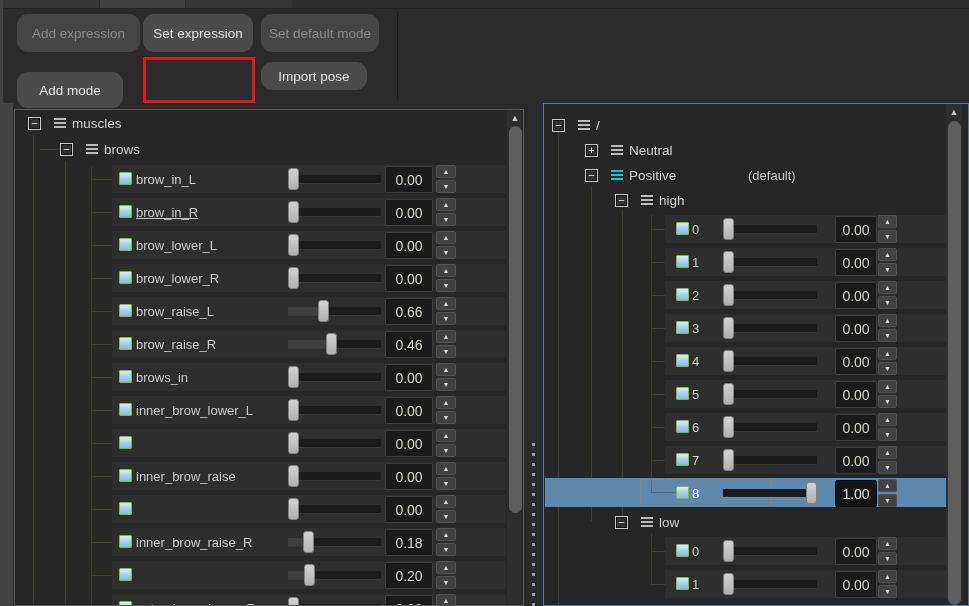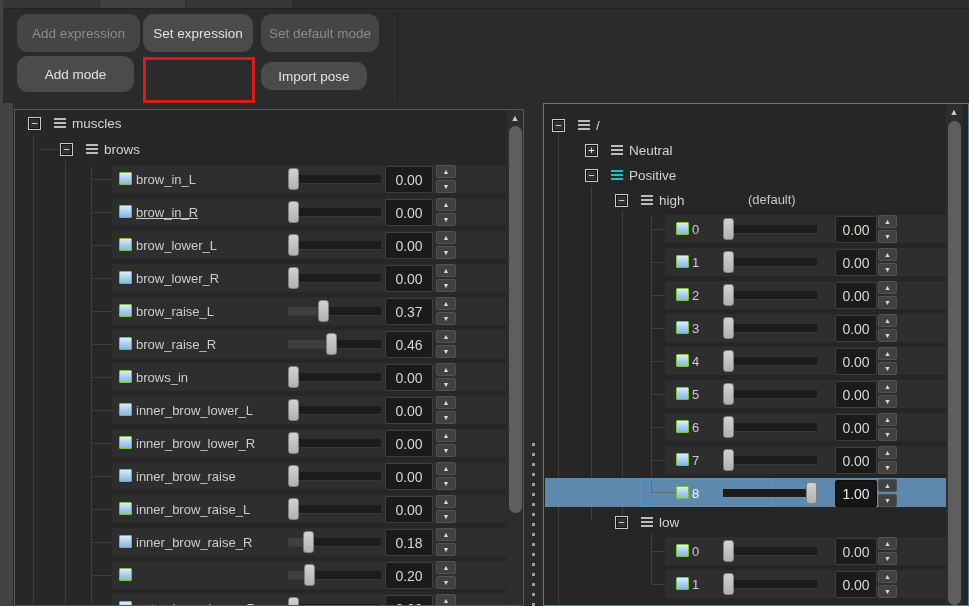--- a/index.html
+++ b/index.html
@@ -53,21 +53,21 @@
   <div class="tabseg" style="left:3px;top:0;width:96px;height:8px"></div>
   <div class="tabseg active" style="left:100px;top:0;width:85px;height:8px"></div>
   <div class="tabseg" style="left:186px;top:0;width:106px;height:8px"></div>
   <div style="left:0;top:8px;width:969px;height:1px;background:#232323"></div>
   <div style="left:0;top:0;width:3px;height:606px;background:#434343"></div>
 
   <div class="tbtn disabled" style="left:17px;top:14px;width:123px;height:38px">Add expression</div>
   <div class="tbtn" style="left:143px;top:14px;width:110px;height:38px">Set expression</div>
   <div class="tbtn disabled" style="left:261px;top:14px;width:118px;height:38px">Set default mode</div>
   <div class="vsep" style="left:397px;top:12px;width:1px;height:89px"></div>
-  <div class="tbtn" style="left:17px;top:56px;width:117px;height:36px">Add mode</div>
+  <div class="tbtn" style="left:17px;top:72px;width:106px;height:36px">Add mode</div>
   <div class="redbox" style="left:143px;top:57px;width:112px;height:46px"></div>
   <div class="tbtn" style="left:261px;top:62px;width:106px;height:28px">Import pose</div>
 
   <div style="left:0;top:103px;width:14px;height:503px;background:#434343;border-right:1px solid #2a2a2a"></div>
 
   <div id="left-panel" class="panel" style="left:14px;top:109px;width:510px;height:497px">
       <div class="tline" style="left: 18px; top: 25px; width: 1px; height: 469px;"></div>
       <div class="tline" style="left: 50px; top: 51px; width: 1px; height: 443px;"></div>
       <div class="tline" style="left: 76px; top: 57px; width: 1px; height: 437px;"></div>
       <div class="tline" style="left: 25px; top: 39px; width: 19px; height: 1px;"></div>
@@ -113,21 +113,21 @@
       <div class="spin" style="left: 370px; top: 155px; width: 48px; height: 27px;">0.00</div>
       <div class="sbtn" style="left: 421px; top: 154px; width: 20px; height: 13px;">▲</div>
       <div class="sbtn" style="left: 421px; top: 169px; width: 20px; height: 13px;">▼</div>
       <div class="tline" style="left: 76px; top: 201px; width: 28px; height: 1px;"></div>
       <div class="band" style="left: 97px; top: 187px; width: 394px; height: 28px;"></div>
       <div class="cb" style="left: 104px; top: 194px;"></div>
       <div class="lbl" style="left: 121px; top: 187px;">brow_raise_L</div>
       <div class="track" style="left: 273px; top: 197px; width: 93px; height: 8px;"></div>
       <div class="fill" style="left: 273px; top: 197px; width: 36.34px; height: 8px;"></div>
       <div class="handle" style="left: 303.34px; top: 190px; width: 11px; height: 22px;"></div>
-      <div class="spin" style="left: 370px; top: 188px; width: 48px; height: 27px;">0.37</div>
+      <div class="spin" style="left: 370px; top: 188px; width: 48px; height: 27px;">0.66</div>
       <div class="sbtn" style="left: 421px; top: 187px; width: 20px; height: 13px;">▲</div>
       <div class="sbtn" style="left: 421px; top: 202px; width: 20px; height: 13px;">▼</div>
       <div class="tline" style="left: 76px; top: 234px; width: 28px; height: 1px;"></div>
       <div class="band" style="left: 97px; top: 220px; width: 394px; height: 28px;"></div>
       <div class="cb" style="left: 104px; top: 227px;"></div>
       <div class="lbl" style="left: 121px; top: 220px;">brow_raise_R</div>
       <div class="track" style="left: 273px; top: 230px; width: 93px; height: 8px;"></div>
       <div class="fill" style="left: 273px; top: 230px; width: 43.72px; height: 8px;"></div>
       <div class="handle" style="left: 310.72px; top: 223px; width: 11px; height: 22px;"></div>
       <div class="spin" style="left: 370px; top: 221px; width: 48px; height: 27px;">0.46</div>
@@ -147,39 +147,37 @@
       <div class="cb" style="left: 104px; top: 293px;"></div>
       <div class="lbl" style="left: 121px; top: 286px;">inner_brow_lower_L</div>
       <div class="track" style="left: 273px; top: 296px; width: 93px; height: 8px;"></div>
       <div class="handle" style="left: 273px; top: 289px; width: 11px; height: 22px;"></div>
       <div class="spin" style="left: 370px; top: 287px; width: 48px; height: 27px;">0.00</div>
       <div class="sbtn" style="left: 421px; top: 286px; width: 20px; height: 13px;">▲</div>
       <div class="sbtn" style="left: 421px; top: 301px; width: 20px; height: 13px;">▼</div>
       <div class="tline" style="left: 76px; top: 333px; width: 28px; height: 1px;"></div>
       <div class="band" style="left: 97px; top: 319px; width: 394px; height: 28px;"></div>
       <div class="cb" style="left: 104px; top: 326px;"></div>
-      <div class="lbl" style="left: 121px; top: 319px;">inner_brow_lower_R</div>
       <div class="track" style="left: 273px; top: 329px; width: 93px; height: 8px;"></div>
       <div class="handle" style="left: 273px; top: 322px; width: 11px; height: 22px;"></div>
       <div class="spin" style="left: 370px; top: 320px; width: 48px; height: 27px;">0.00</div>
       <div class="sbtn" style="left: 421px; top: 319px; width: 20px; height: 13px;">▲</div>
       <div class="sbtn" style="left: 421px; top: 334px; width: 20px; height: 13px;">▼</div>
       <div class="tline" style="left: 76px; top: 366px; width: 28px; height: 1px;"></div>
       <div class="band" style="left: 97px; top: 352px; width: 394px; height: 28px;"></div>
       <div class="cb" style="left: 104px; top: 359px;"></div>
       <div class="lbl" style="left: 121px; top: 352px;">inner_brow_raise</div>
       <div class="track" style="left: 273px; top: 362px; width: 93px; height: 8px;"></div>
       <div class="handle" style="left: 273px; top: 355px; width: 11px; height: 22px;"></div>
       <div class="spin" style="left: 370px; top: 353px; width: 48px; height: 27px;">0.00</div>
       <div class="sbtn" style="left: 421px; top: 352px; width: 20px; height: 13px;">▲</div>
       <div class="sbtn" style="left: 421px; top: 367px; width: 20px; height: 13px;">▼</div>
       <div class="tline" style="left: 76px; top: 399px; width: 28px; height: 1px;"></div>
       <div class="band" style="left: 97px; top: 385px; width: 394px; height: 28px;"></div>
       <div class="cb" style="left: 104px; top: 392px;"></div>
-      <div class="lbl" style="left: 121px; top: 385px;">inner_brow_raise_L</div>
       <div class="track" style="left: 273px; top: 395px; width: 93px; height: 8px;"></div>
       <div class="handle" style="left: 273px; top: 388px; width: 11px; height: 22px;"></div>
       <div class="spin" style="left: 370px; top: 386px; width: 48px; height: 27px;">0.00</div>
       <div class="sbtn" style="left: 421px; top: 385px; width: 20px; height: 13px;">▲</div>
       <div class="sbtn" style="left: 421px; top: 400px; width: 20px; height: 13px;">▼</div>
       <div class="tline" style="left: 76px; top: 432px; width: 28px; height: 1px;"></div>
       <div class="band" style="left: 97px; top: 418px; width: 394px; height: 28px;"></div>
       <div class="cb" style="left: 104px; top: 425px;"></div>
       <div class="lbl" style="left: 121px; top: 418px;">inner_brow_raise_R</div>
       <div class="track" style="left: 273px; top: 428px; width: 93px; height: 8px;"></div>
@@ -219,21 +217,21 @@
       <div class="tline" style="left: 107px; top: 430px; width: 1px; height: 50px;"></div>
       <div class="expander" style="left: 8px; top: 15px;">−</div>
       <div class="burger" style="left: 34px; top: 16px;"></div>
       <div class="glbl" style="left: 52px; top: 11px;">/</div>
       <div class="expander" style="left: 41px; top: 40px;">+</div>
       <div class="burger" style="left: 67px; top: 41px;"></div>
       <div class="glbl" style="left: 85px; top: 36px;">Neutral</div>
       <div class="expander" style="left: 41px; top: 65px;">−</div>
       <div class="burger cyan" style="left: 67px; top: 66px;"></div>
       <div class="glbl" style="left: 85px; top: 61px;">Positive</div>
-      <div class="suffix" style="left: 204px; top: 61px; margin-top: 24px;">(default)</div>
+      <div class="suffix" style="left: 204px; top: 61px;">(default)</div>
       <div class="expander" style="left: 71px; top: 90px;">−</div>
       <div class="burger" style="left: 97px; top: 91px;"></div>
       <div class="glbl" style="left: 115px; top: 86px;">high</div>
       <div class="expander" style="left: 71px; top: 412px;">−</div>
       <div class="burger" style="left: 97px; top: 413px;"></div>
       <div class="glbl" style="left: 115px; top: 408px;">low</div>
       <div class="tline" style="left: 107px; top: 125px; width: 25px; height: 1px;"></div>
       <div class="band" style="left: 121px; top: 111px; width: 281px; height: 28px;"></div>
       <div class="cb" style="left: 132px; top: 118px;"></div>
       <div class="lbl" style="left: 148px; top: 111px;">0</div>

